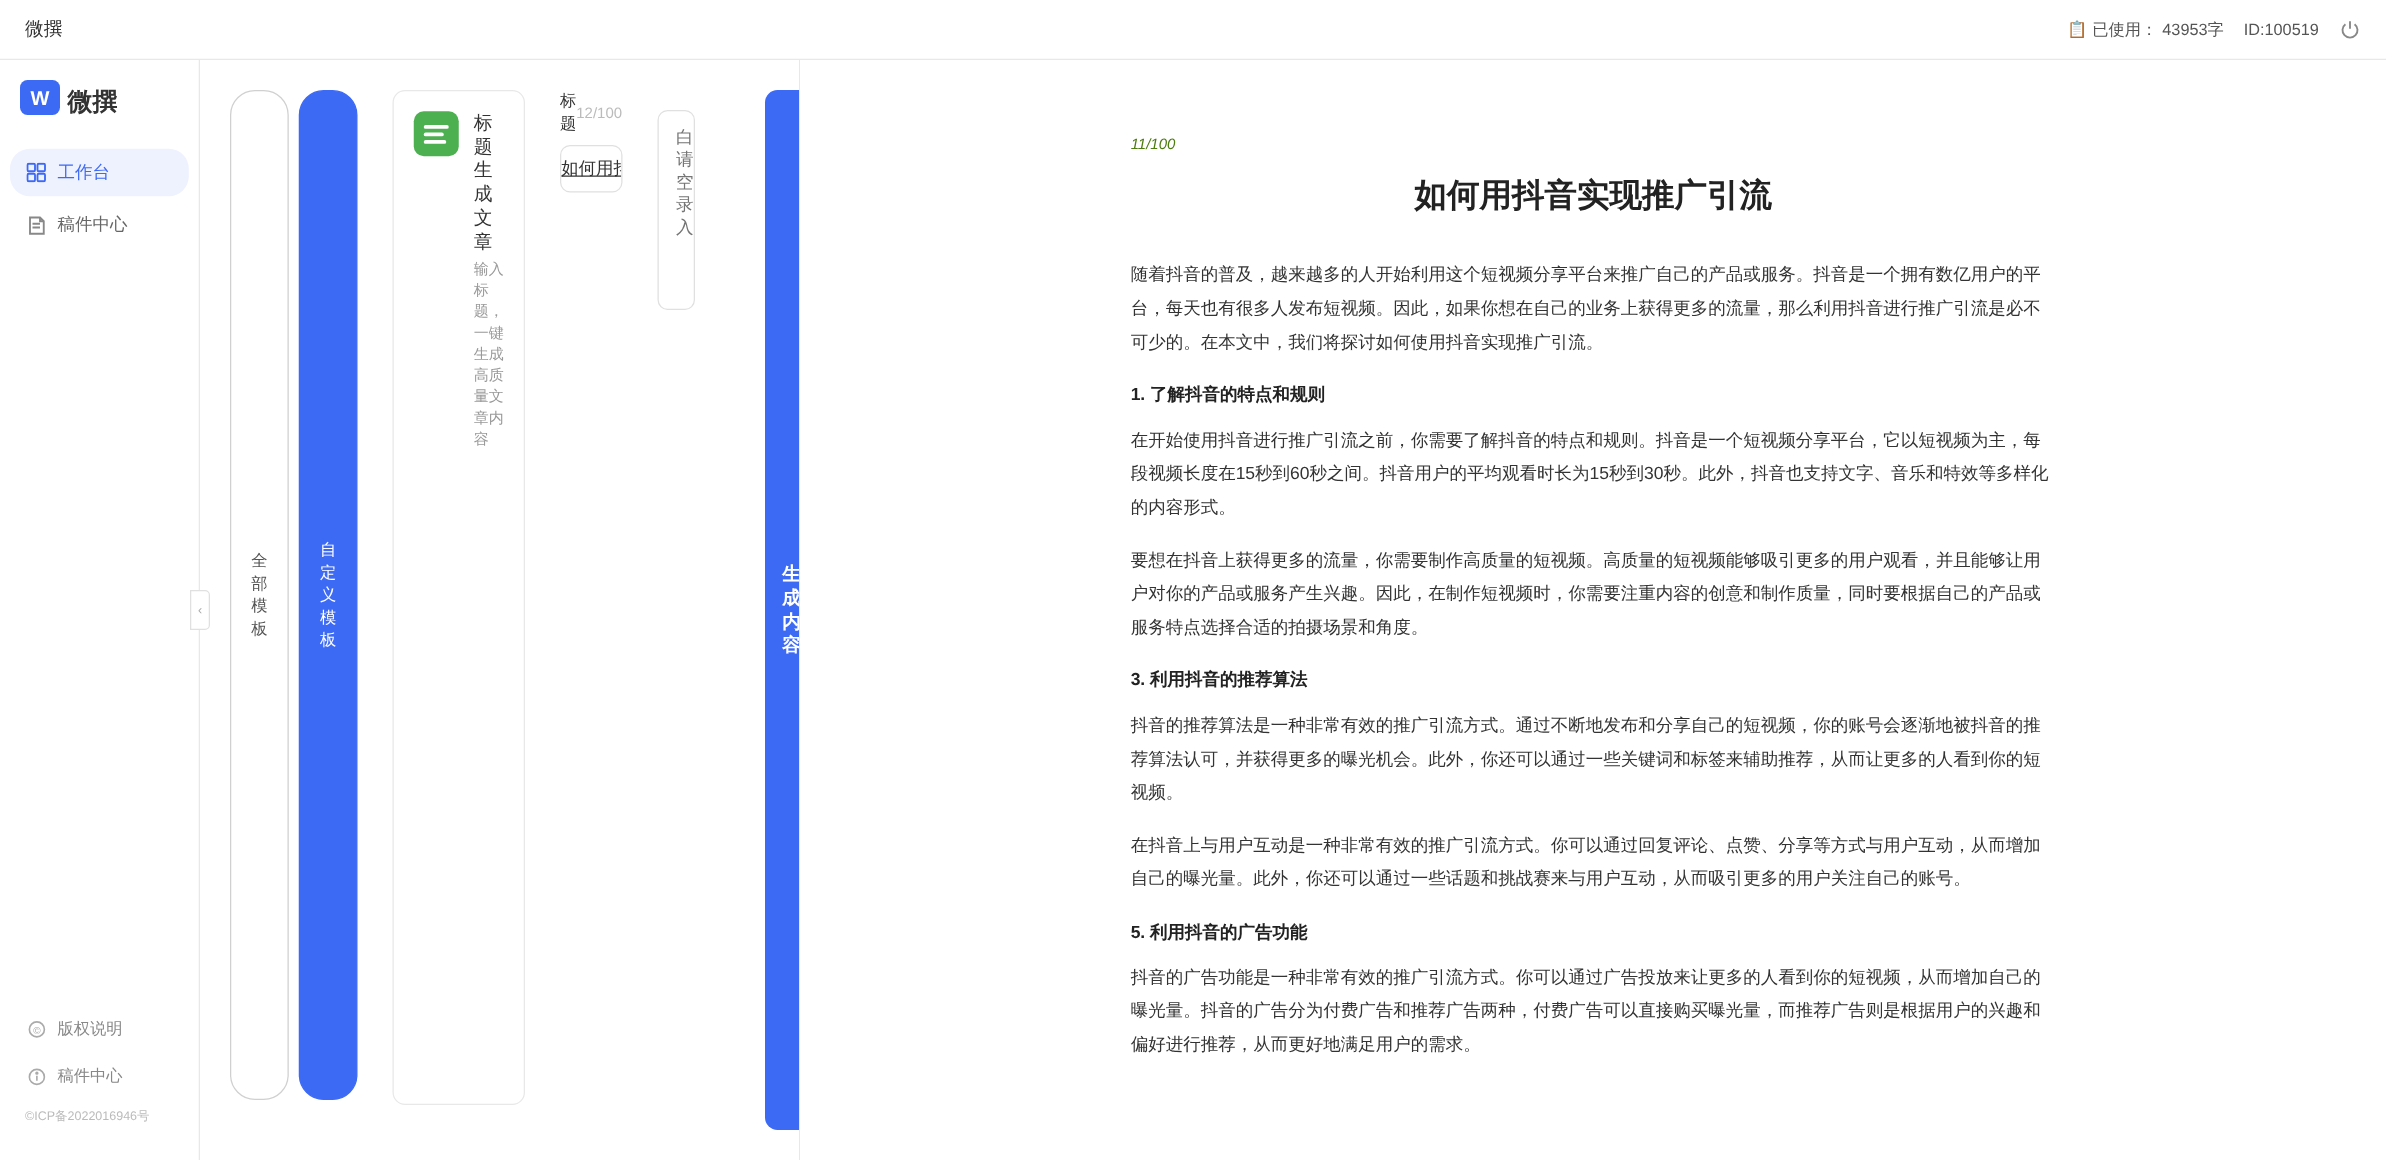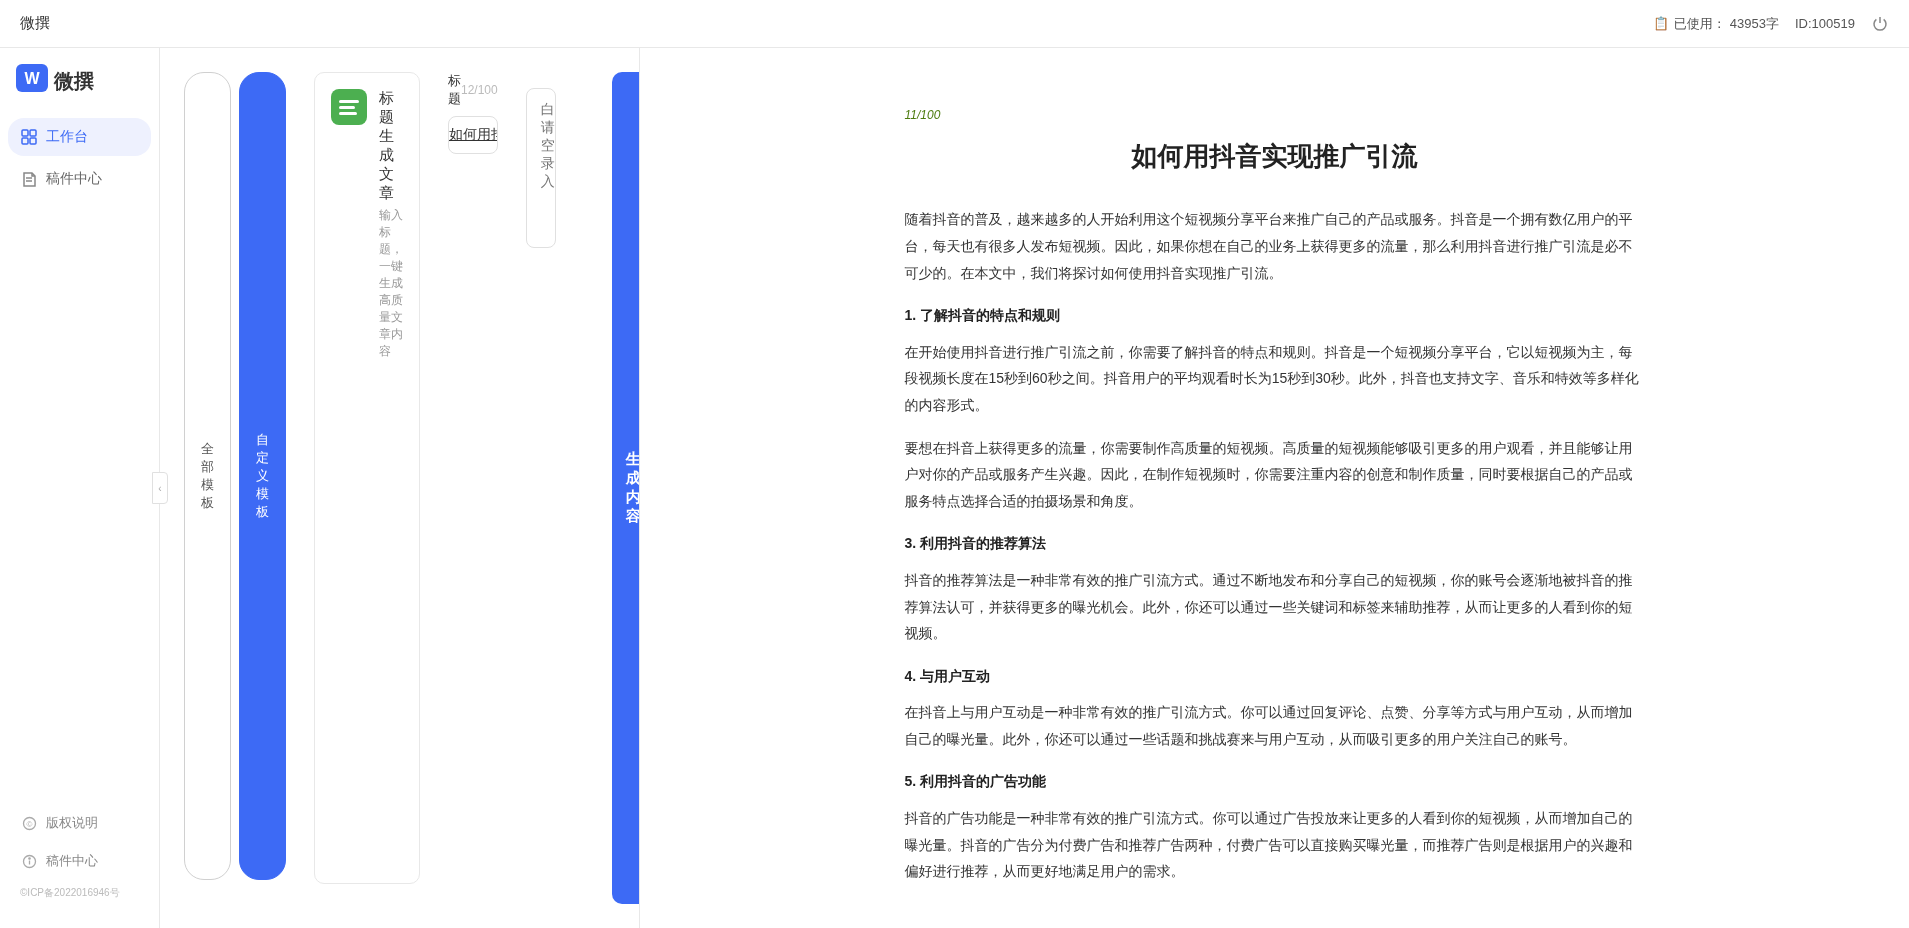--- a/index.html
+++ b/index.html
@@ -192,21 +192,20 @@
       <div class="article-container">
         <div class="article-page-num">11/100</div>
         <h1 class="article-title">如何用抖音实现推广引流</h1>
         <div class="article-content" id="article-body">
             <p>随着抖音的普及，越来越多的人开始利用这个短视频分享平台来推广自己的产品或服务。抖音是一个拥有数亿用户的平台，每天也有很多人发布短视频。因此，如果你想在自己的业务上获得更多的流量，那么利用抖音进行推广引流是必不可少的。在本文中，我们将探讨如何使用抖音实现推广引流。</p>
             <div class="section-heading">1.   了解抖音的特点和规则</div>
             <p>在开始使用抖音进行推广引流之前，你需要了解抖音的特点和规则。抖音是一个短视频分享平台，它以短视频为主，每段视频长度在15秒到60秒之间。抖音用户的平均观看时长为15秒到30秒。此外，抖音也支持文字、音乐和特效等多样化的内容形式。</p>
             <p>要想在抖音上获得更多的流量，你需要制作高质量的短视频。高质量的短视频能够吸引更多的用户观看，并且能够让用户对你的产品或服务产生兴趣。因此，在制作短视频时，你需要注重内容的创意和制作质量，同时要根据自己的产品或服务特点选择合适的拍摄场景和角度。</p>
             <div class="section-heading">3.   利用抖音的推荐算法</div>
             <p>抖音的推荐算法是一种非常有效的推广引流方式。通过不断地发布和分享自己的短视频，你的账号会逐渐地被抖音的推荐算法认可，并获得更多的曝光机会。此外，你还可以通过一些关键词和标签来辅助推荐，从而让更多的人看到你的短视频。</p>
-            <div class="section-heading">4.   与用户互动</div>
             <p>在抖音上与用户互动是一种非常有效的推广引流方式。你可以通过回复评论、点赞、分享等方式与用户互动，从而增加自己的曝光量。此外，你还可以通过一些话题和挑战赛来与用户互动，从而吸引更多的用户关注自己的账号。</p>
             <div class="section-heading">5.   利用抖音的广告功能</div>
             <p>抖音的广告功能是一种非常有效的推广引流方式。你可以通过广告投放来让更多的人看到你的短视频，从而增加自己的曝光量。抖音的广告分为付费广告和推荐广告两种，付费广告可以直接购买曝光量，而推荐广告则是根据用户的兴趣和偏好进行推荐，从而更好地满足用户的需求。</p>
           </div>
       </div>
 
     </div>
 
   </div>
 </div>

